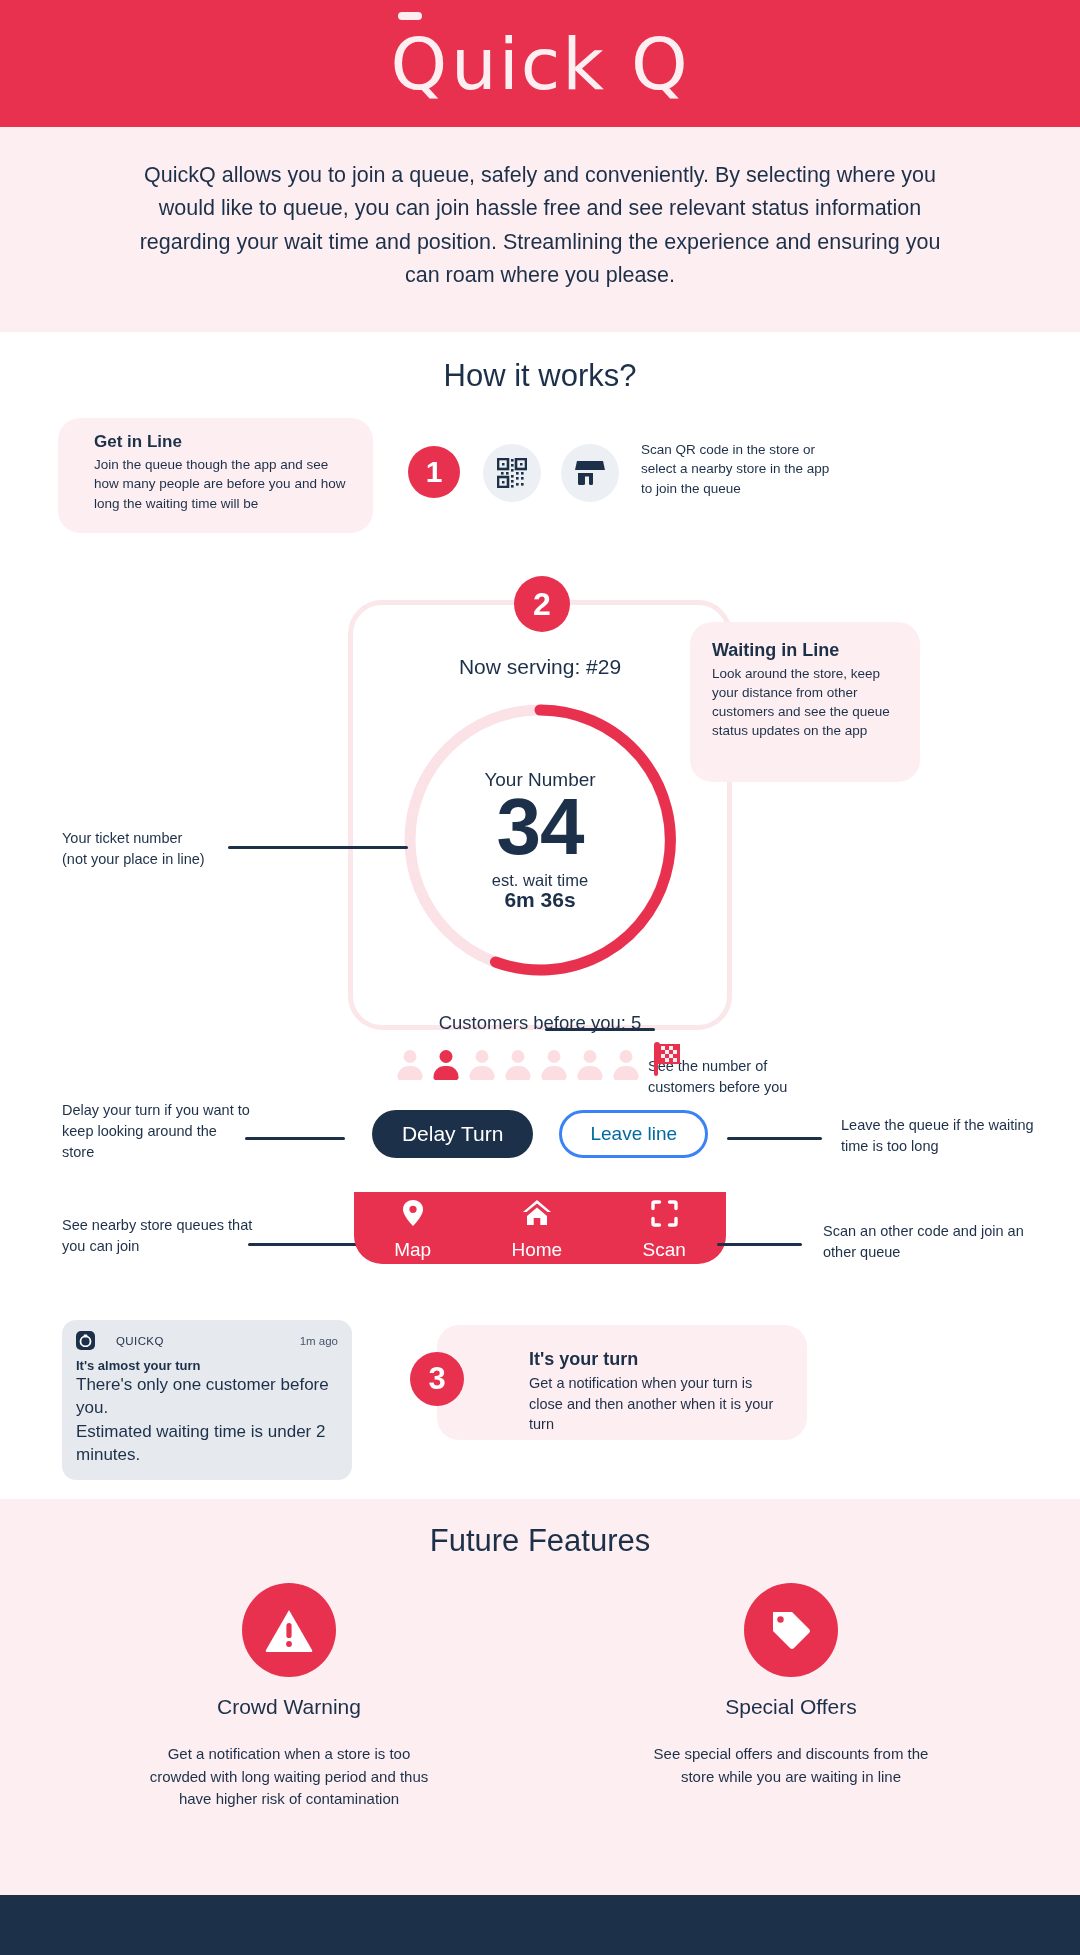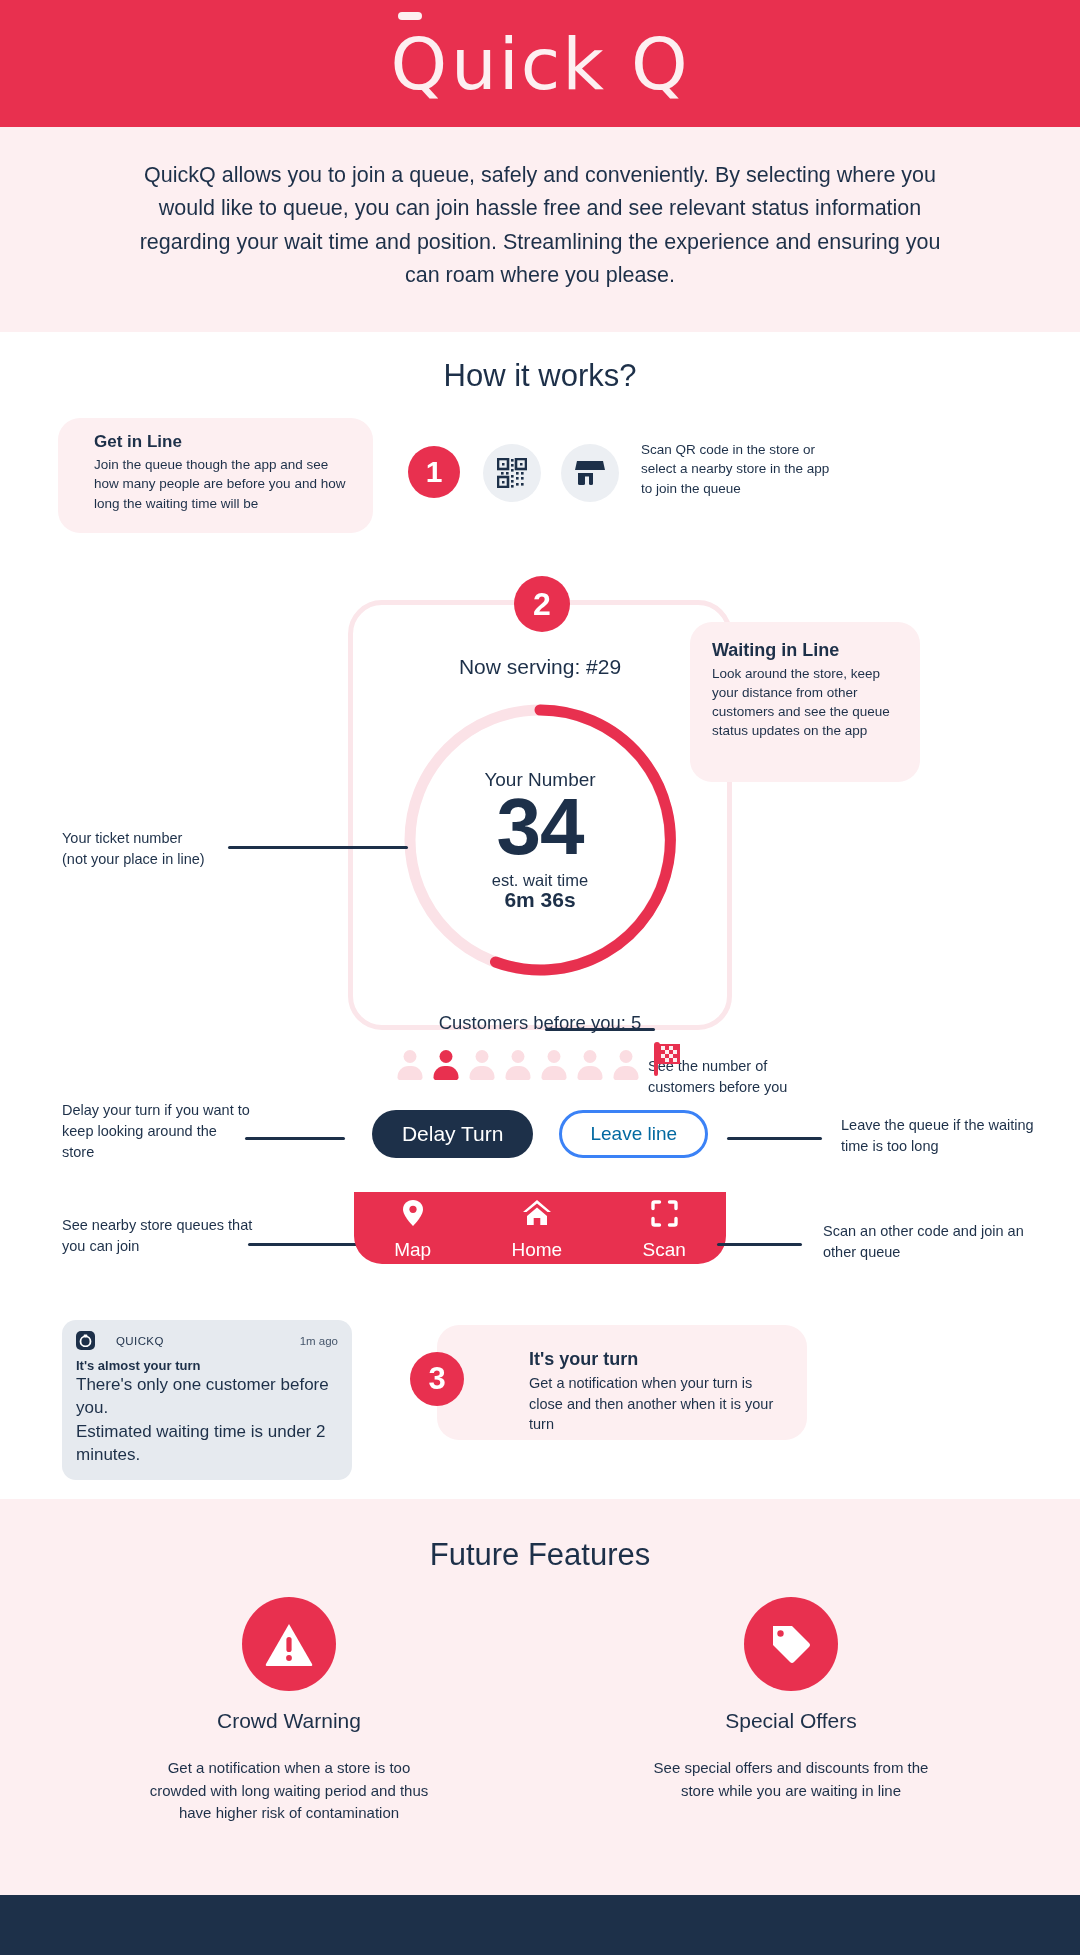--- a/index.html
+++ b/index.html
@@ -145,21 +145,21 @@
   .notif-body{ font-size:17px; line-height:1.35; margin-top:1px; color:#1d3049; }
 
   #card3{ left:437px; top:1325px; width:370px; height:115px; padding:24px 20px 0 92px;}
   #badge3{ left:410px; top:1352px; width:54px; height:54px; font-size:31px; }
 
   
   .future{
     position:absolute; left:0; top:1499px; width:1080px; height:396px;
     background:#fdeff1;
   }
-  .future-title{ text-align:center; font-size:31px; padding:38px 0 10px; }
+  .future-title{ text-align:center; font-size:31px; padding:24px 0 10px; }
   .feat-row{ display:flex; justify-content:space-around; padding:0 38px; }
   .feat{ width:280px; text-align:center; }
   .feat-circle{
     width:94px;height:94px;border-radius:50%;background:#e8304f;
     margin:14px auto 0; display:flex;align-items:center;justify-content:center;
   }
   .feat-name{ font-size:21px; margin-top:18px; }
   .feat-desc{ font-size:15px; line-height:1.5; margin-top:24px; }
   .footer{
     position:absolute; left:0; top:1895px; width:1080px; height:60px;

